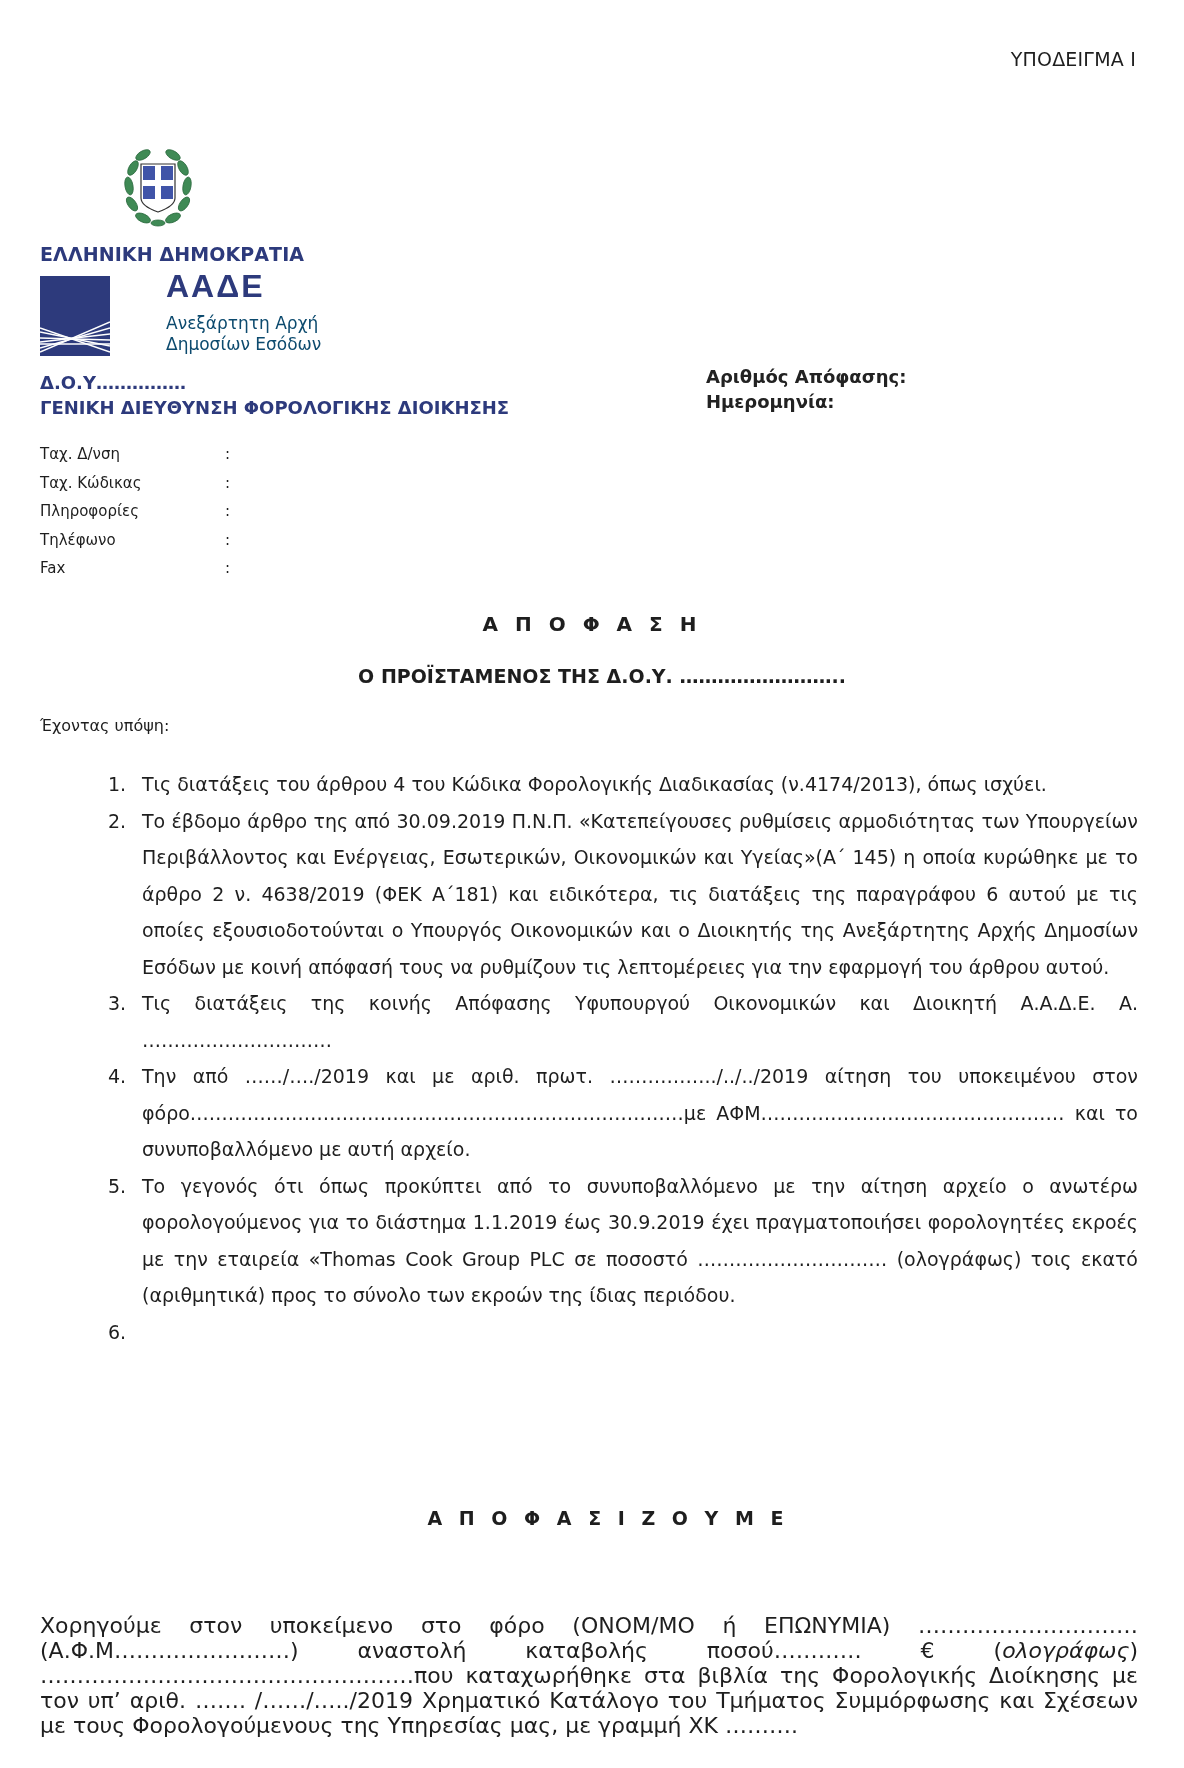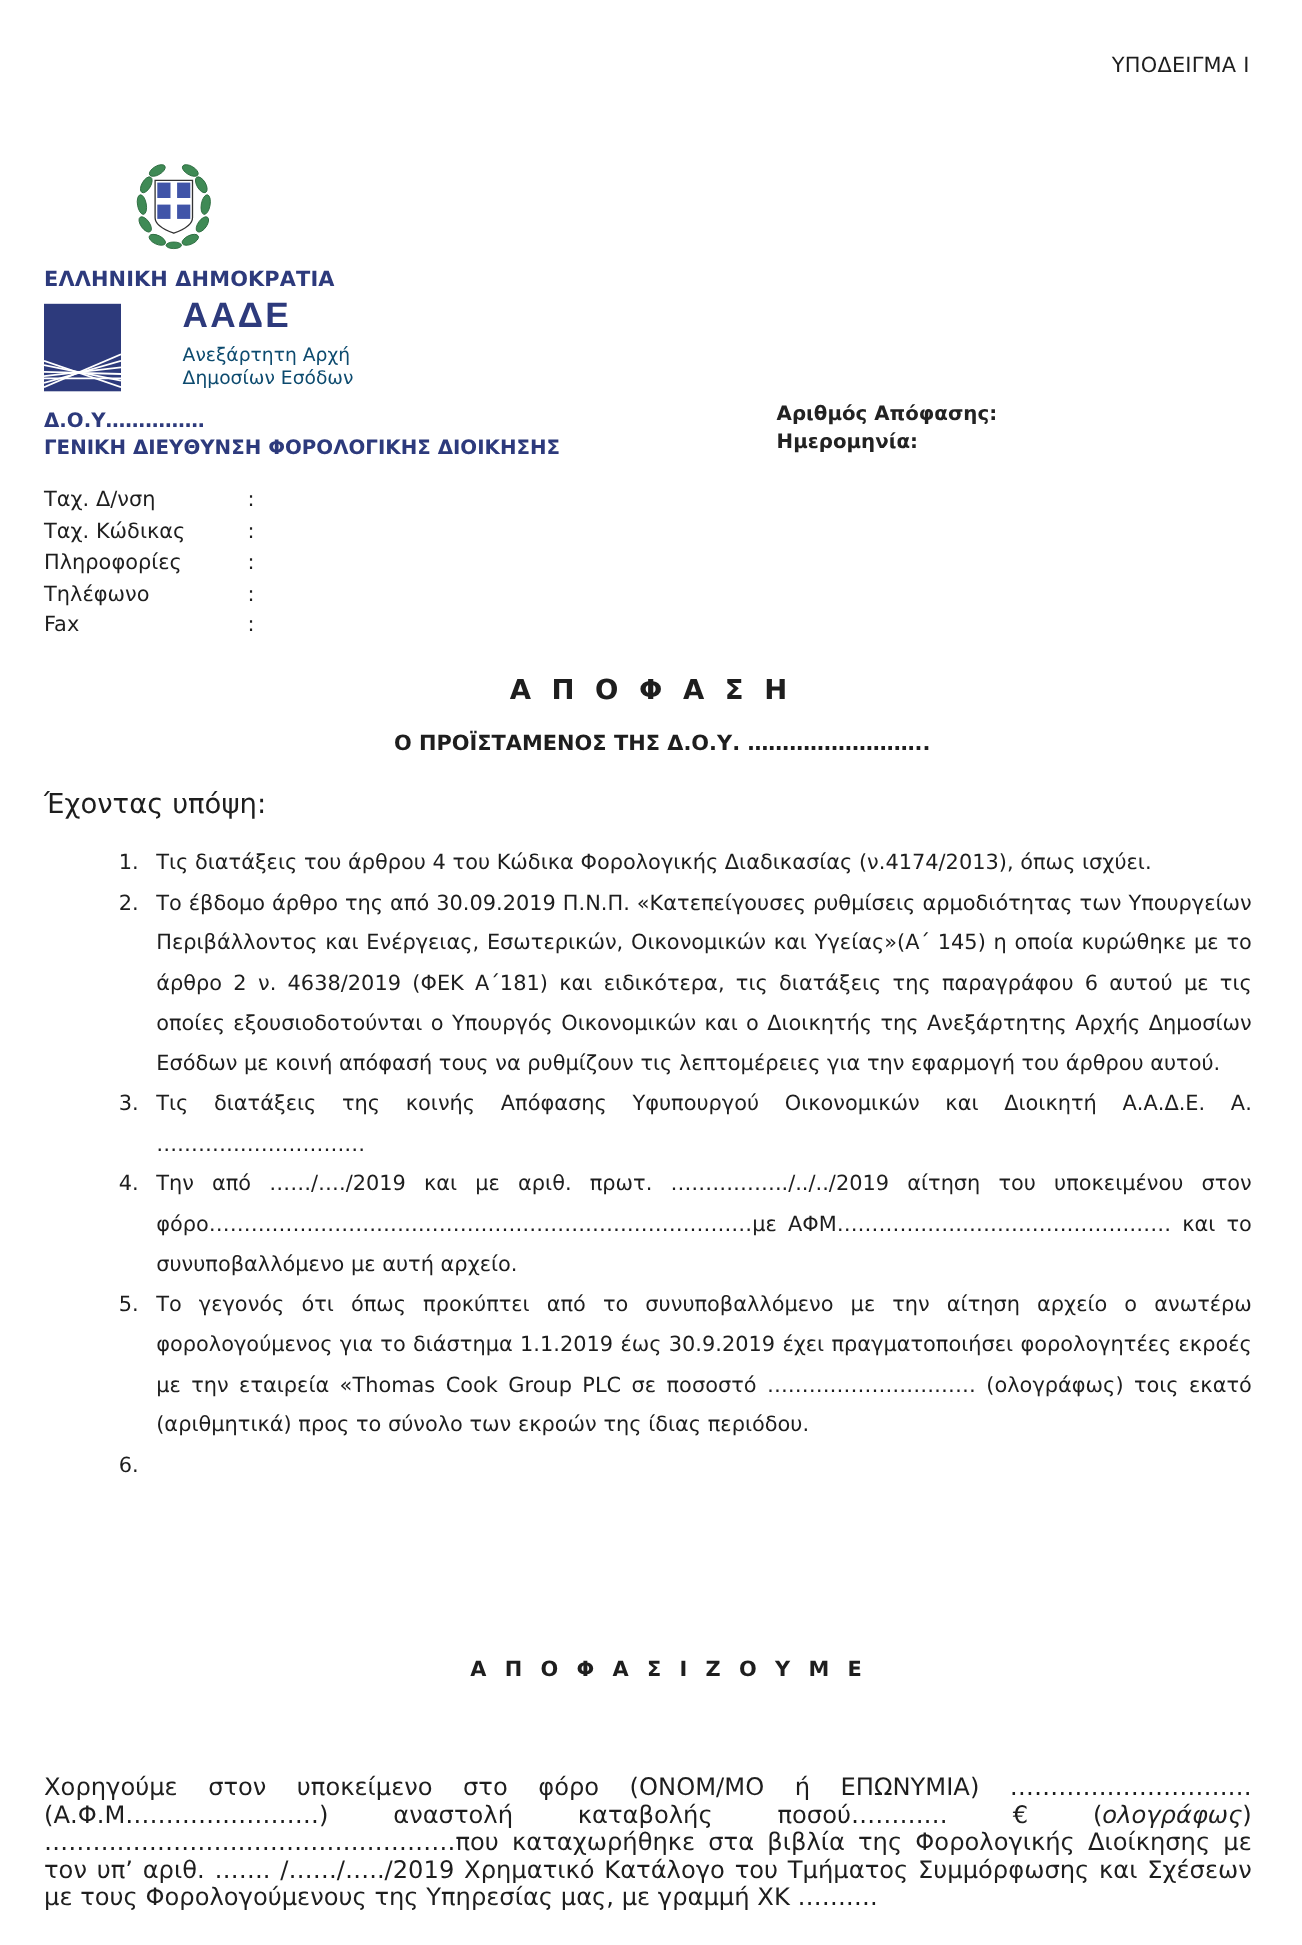--- a/index.html
+++ b/index.html
@@ -10,26 +10,26 @@
     }
     .abs { position: absolute; }
     .specimen { top: 48px; right: 48px; font-size: 19px; letter-spacing: 0.2px; }
     .emblem { left: 121px; top: 146px; width: 74px; height: 82px; }
     .republic { left: 40px; top: 243px; font-size: 19px; font-weight: bold; color: #2d3a7c; letter-spacing: 0.1px; }
     .aade-square { left: 40px; top: 276px; width: 70px; height: 80px; }
     .aade-name { left: 166px; top: 268px; font-size: 32px; font-weight: bold; color: #2d3a7c; letter-spacing: 2px; font-family: "Liberation Sans", sans-serif; }
     .aade-sub { left: 166px; top: 313px; font-size: 17px; color: #0c4a6e; line-height: 21px; }
     .gd { left: 40px; top: 370px; font-size: 18px; font-weight: bold; color: #2d3a7c; line-height: 25px; }
     .decision-meta { left: 706px; top: 364px; font-size: 18px; font-weight: bold; line-height: 25px; color: #222; }
-    .contact { left: 40px; top: 440px; font-size: 19px; line-height: 28.5px; }
+    .contact { left: 40px; top: 440px; font-size: 15px; line-height: 28.5px; }
     .contact .row { display: flex; }
     .contact .lbl { width: 185px; }
-    .heading1 { left: 0; width: 1184px; top: 612px; text-align: center; font-size: 25px; font-weight: bold; letter-spacing: 5px; }
+    .heading1 { left: 0; width: 1184px; top: 612px; text-align: center; font-size: 20px; font-weight: bold; letter-spacing: 5px; }
     .heading2 { left: 0; width: 1184px; top: 665px; text-align: center; font-size: 19px; font-weight: bold; padding-left: 20px; box-sizing: border-box; }
-    .intro { left: 40px; top: 716px; font-size: 25px; text-align: right; }
+    .intro { left: 40px; top: 716px; font-size: 16px; text-align: right; }
     .items { left: 108px; top: 766px; width: 1030px; font-size: 19px; line-height: 36.5px; margin: 0; padding: 0; list-style: none; }
     .items li { position: relative; padding-left: 34px; text-align: justify; text-align-last: left; }
     .items li .num { position: absolute; left: 0; top: 0; }
     .heading3 { left: 0; width: 1184px; top: 1507px; text-align: center; font-size: 19px; font-weight: bold; letter-spacing: 5px; padding-left: 32px; box-sizing: border-box; }
     .decree { left: 40px; top: 1613px; width: 1098px; font-size: 22px; line-height: 25px; text-align: justify; }
     .decree em { font-style: italic; }
   </style>
 </head>
 <body>
 

